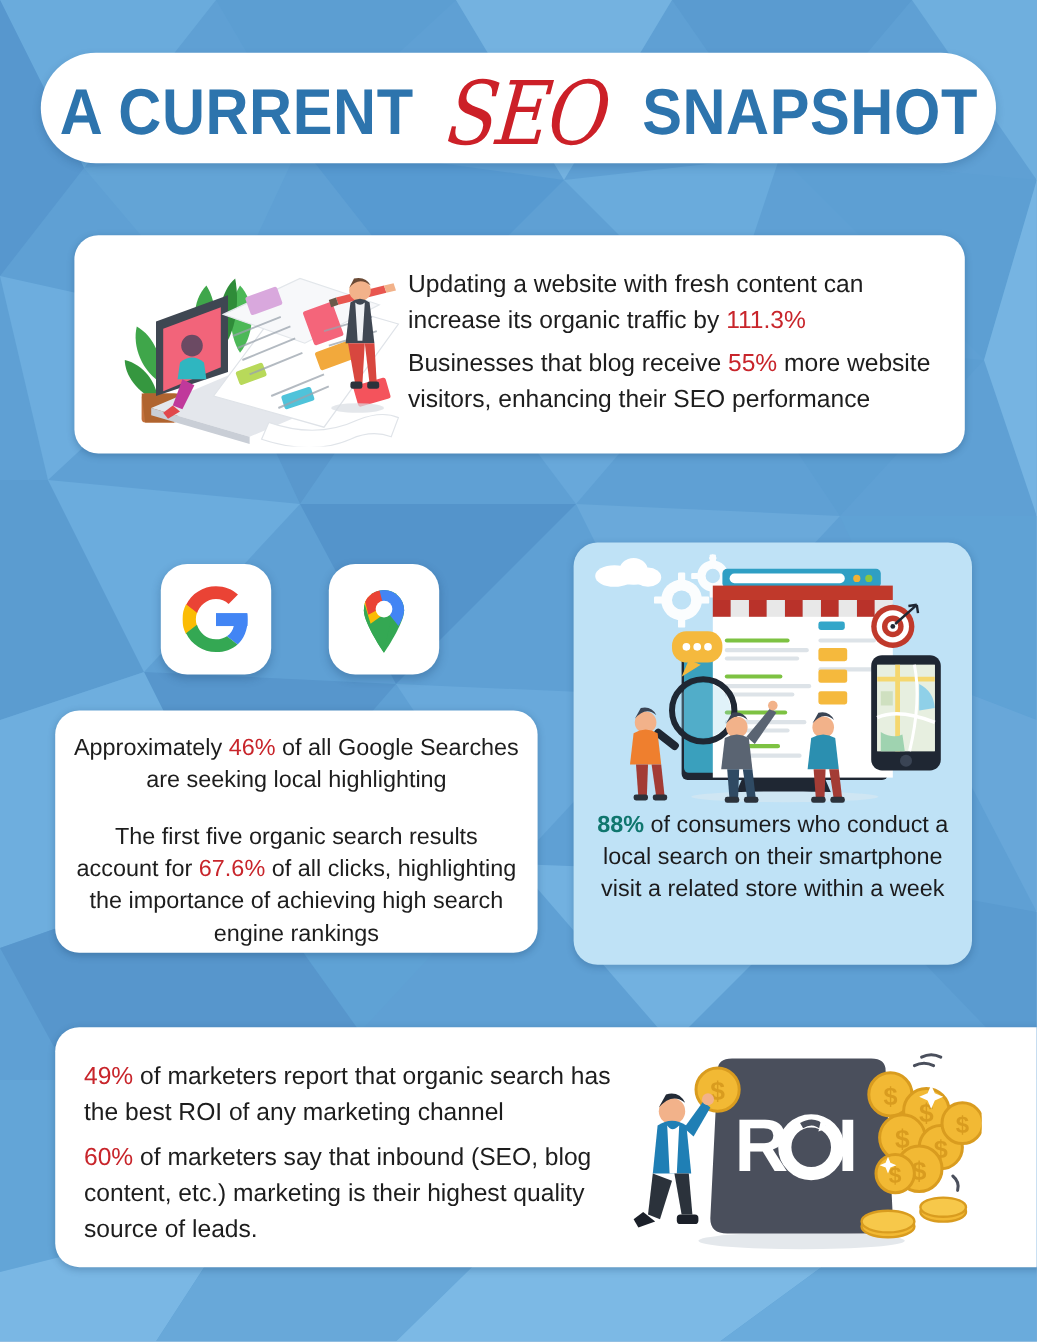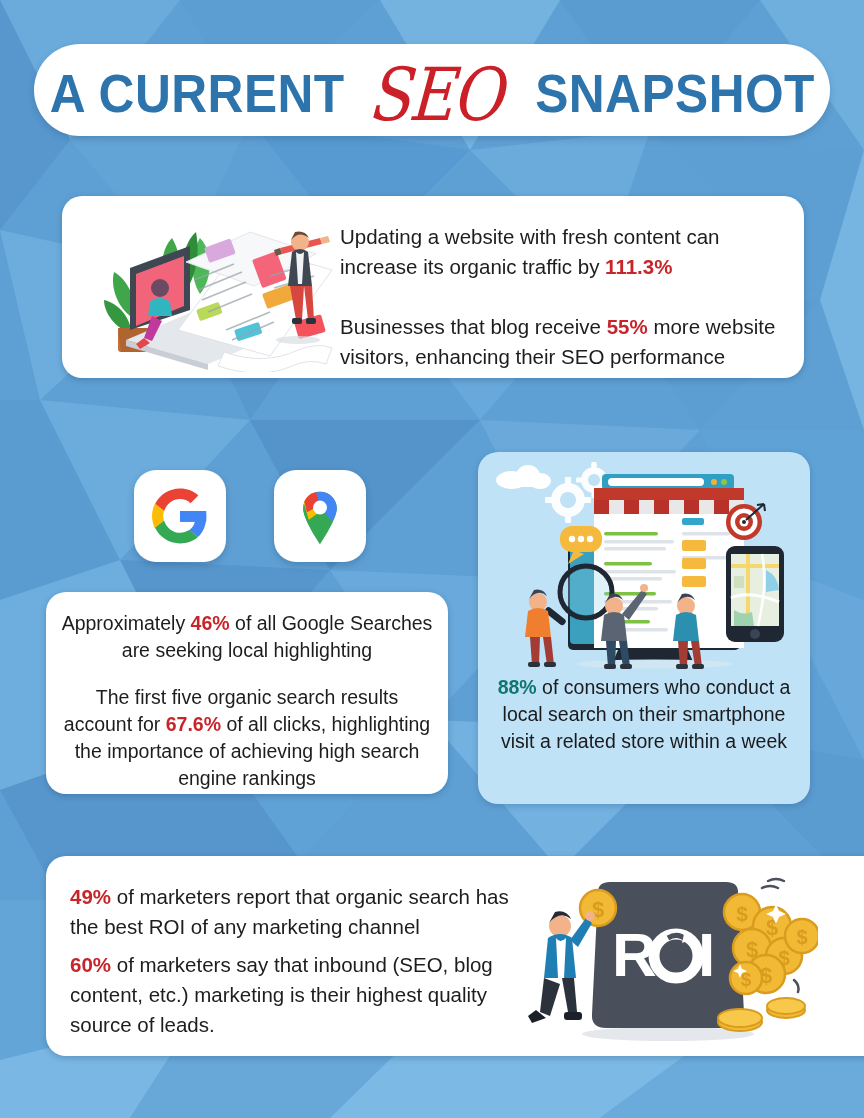--- a/index.html
+++ b/index.html
@@ -66,22 +66,22 @@
     box-shadow: 0 2px 6px rgba(18,56,96,.22);
   }
 
   
   #card1 { left: 62px; top: 196px; width: 742px; height: 182px; }
   #card1 .art { position: absolute; left: 12px; top: 6px; width: 270px; height: 170px; }
   #card1 .txt {
     position: absolute; left: 278px; top: 26px; width: 452px;
     color: #1d1d1d; font-size: 20.5px; line-height: 30px;
   }
-  #card1 .para + .para { margin-top: 30px; }
-  .hl { color: #c8252b; font-weight: 700; }
+  #card1 .para + .para { margin-top: 6px; }
+  .hl { color: #c8252b; font-weight: 400; }
   .hldark { color: #0f766e; font-weight: 700; }
 
   
   .tile {
     position: absolute;
     width: 92px; height: 92px;
     background: #fff;
     border-radius: 22px;
     box-shadow: 0 3px 7px rgba(18,56,96,.26);
     display: flex; align-items: center; justify-content: center;

